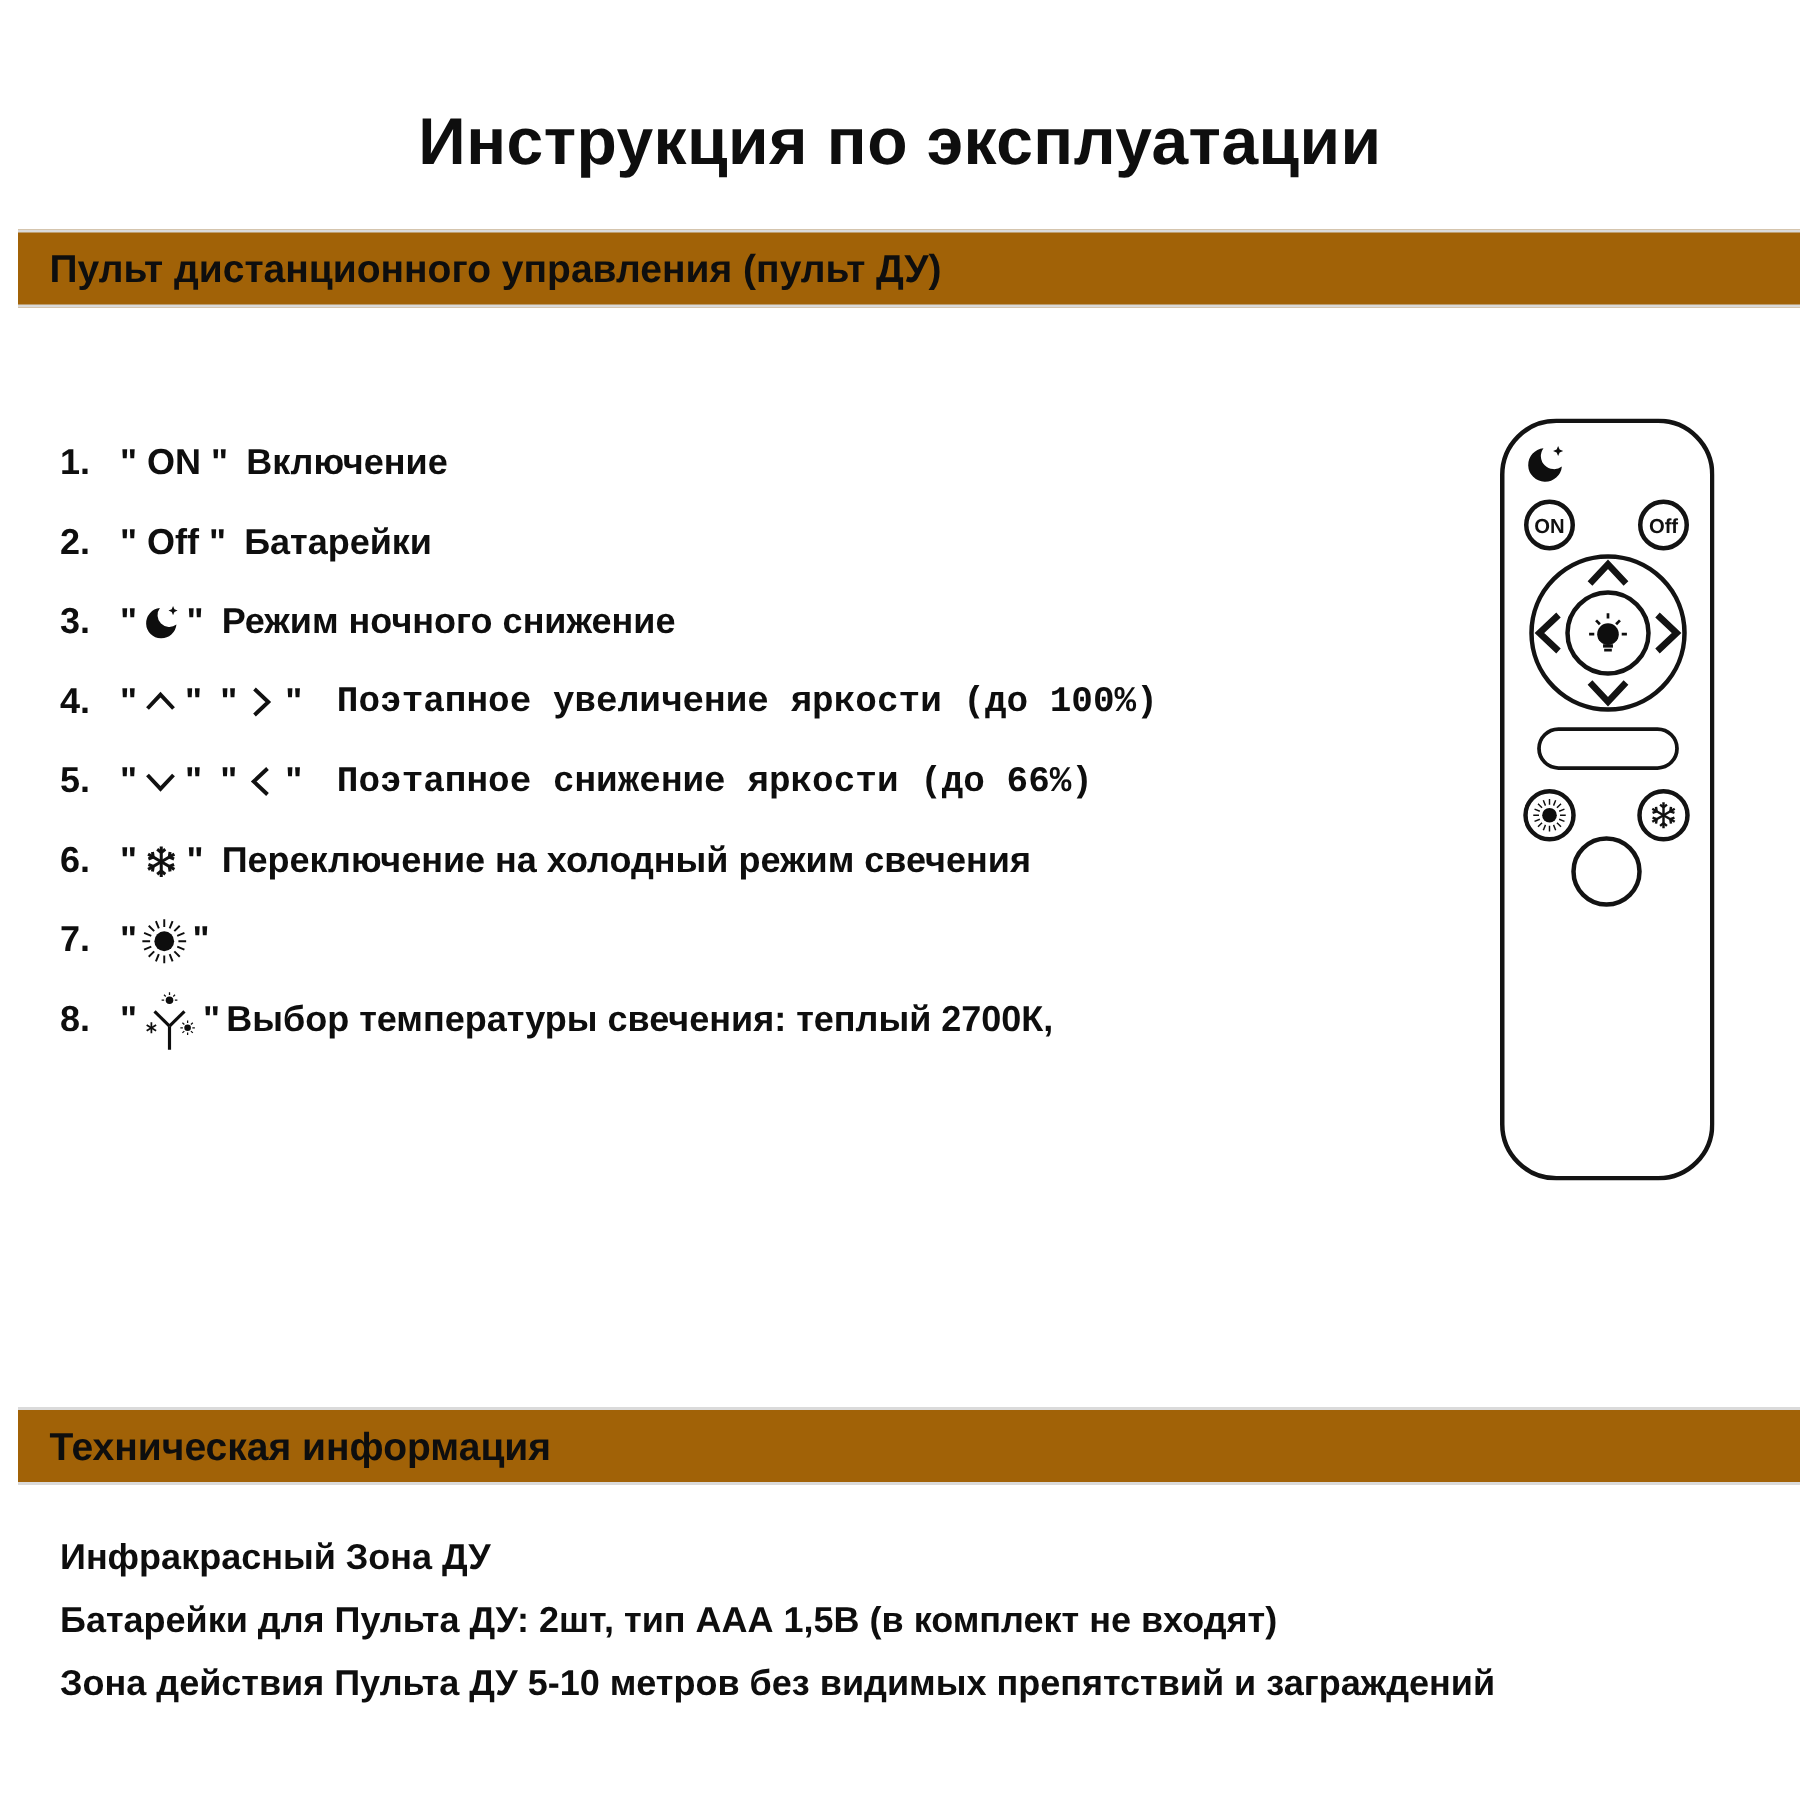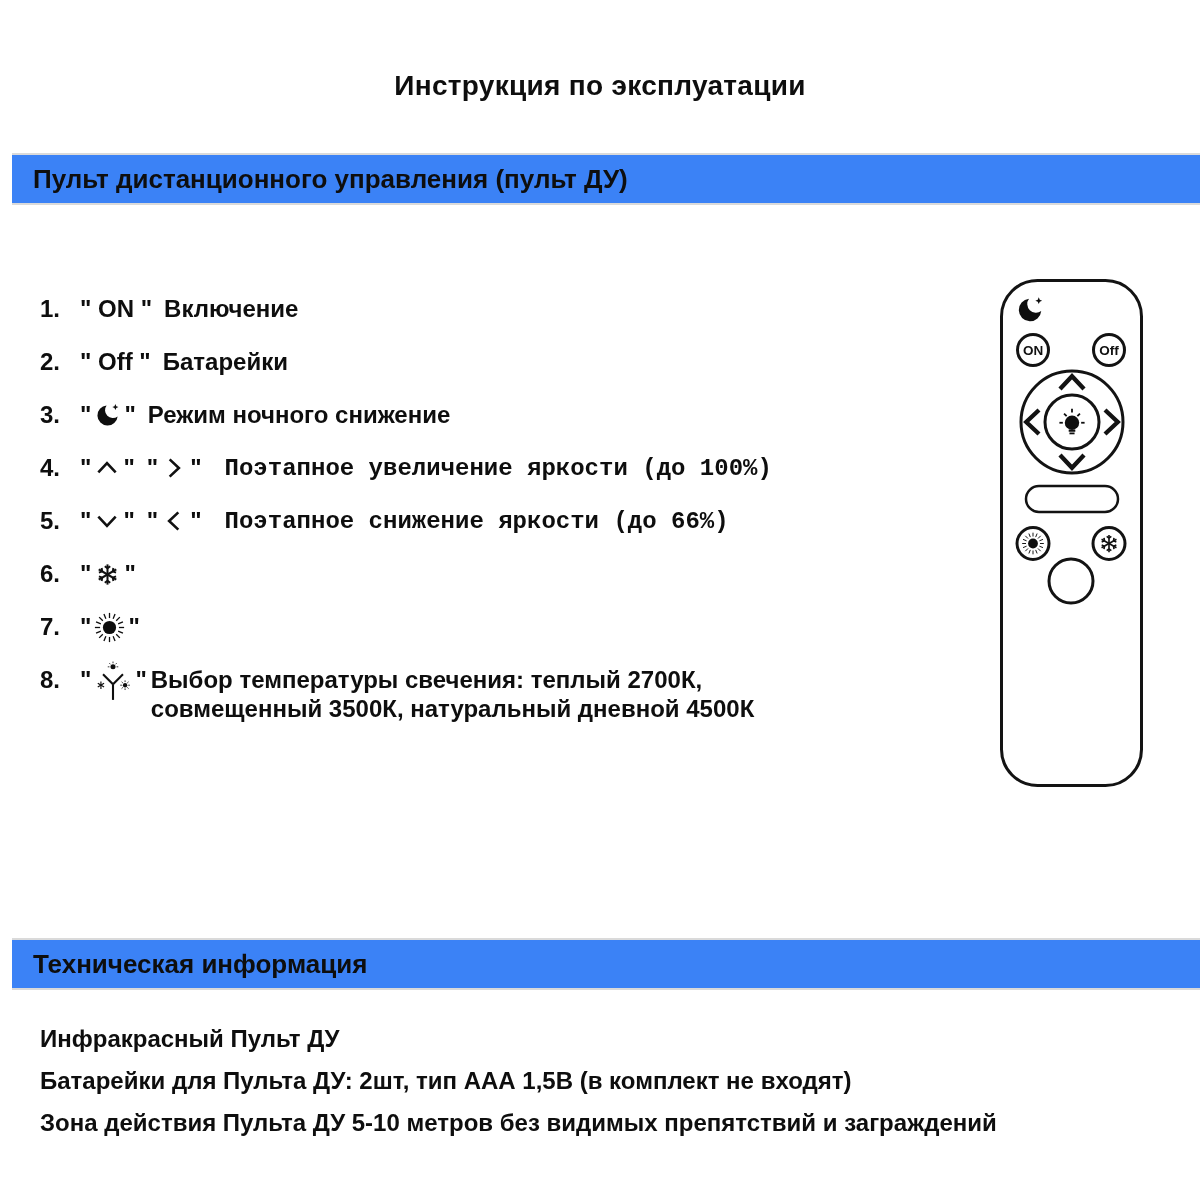--- a/index.html
+++ b/index.html
@@ -4,25 +4,25 @@
 <style>
   html,body{margin:0;padding:0;}
   body{
     width:1200px;height:1200px;background:#ffffff;
     font-family:"Liberation Sans",sans-serif;color:#0e0e0e;
     position:relative;overflow:hidden;
   }
   .page{position:absolute;inset:0;}
   .title{
     position:absolute;left:0;right:0;top:70px;margin:0;
-    text-align:center;font-size:28px;font-weight:700;letter-spacing:0.3px;
+    text-align:center;font-size:44px;font-weight:700;letter-spacing:0.3px;
   }
   .bar{
     position:absolute;left:12px;right:0;height:48px;
-    background:#3b82f6;border-top:2px solid #dadada;border-bottom:2px solid #dadada;
+    background:#a16207;border-top:2px solid #dadada;border-bottom:2px solid #dadada;
     display:flex;align-items:center;padding-left:21px;
     font-size:26px;font-weight:700;
   }
   .bar1{top:153px;}
   .bar2{top:938px;}
   .list{position:absolute;left:40px;top:294px;width:930px;}
   .li{
     display:flex;align-items:center;height:30px;margin-bottom:23px;
     font-size:24px;font-weight:700;white-space:nowrap;
   }
@@ -206,41 +206,41 @@
       <span class="txt txt-far">Поэтапное снижение яркости (до 66%)</span>
     </div>
 
     <div class="li">
       <span class="num">6.</span>
       <span class="qt">"</span>
       <svg class="icn snow-l" viewBox="0 0 24 24" width="27" height="27">
           <use href="#sym-snowflake"></use>
         </svg>
       <span class="qt">"</span>
+      <span class="txt">Переключение на холодный режим свечения</span>
     </div>
 
     <div class="li">
       <span class="num">7.</span>
       <span class="qt">"</span>
       <svg class="icn" viewBox="0 0 24 24" width="31" height="31">
           <use href="#sym-sun"></use>
         </svg>
       <span class="qt">"</span>
     </div>
 
     <div class="li li8">
       <span class="num">8.</span>
       <span class="qt">"</span>
       <svg class="icn temp" viewBox="0 0 36 40" width="38" height="42">
           <use href="#sym-tempselect"></use>
         </svg>
       <span class="qt">"</span>
       <div class="txt2">
         <div>Выбор температуры свечения: теплый 2700К,</div>
-        <div>совмещенный 3500К, натуральный дневной 4500К</div>
       </div>
     </div>
 
   </div>
 
   <svg class="remote" width="143" height="508" viewBox="0 0 143 508">
     <rect x="1.5" y="1.5" width="140" height="505" rx="36" fill="#ffffff" stroke="#131313" stroke-width="3"></rect>
 
     <g>
       <use href="#sym-moon" x="15" y="16" width="30" height="30"></use>
@@ -285,18 +285,18 @@
     </g>
 
     <circle cx="71" cy="302" r="22" fill="none" stroke="#131313" stroke-width="3"></circle>
   </svg>
 
   <div class="bar bar2">
     <span>Техническая информация</span>
   </div>
 
   <div class="tech">
-    <div class="tline">Инфракрасный Пульт ДУ</div>
+    <div class="tline">Инфракрасный Зона ДУ</div>
     <div class="tline">Батарейки для Пульта ДУ: 2шт, тип ААА 1,5В (в комплект не входят)</div>
     <div class="tline">Зона действия Пульта ДУ 5-10 метров без видимых препятствий и заграждений</div>
   </div>
 
 </div>
 
 </body></html>

